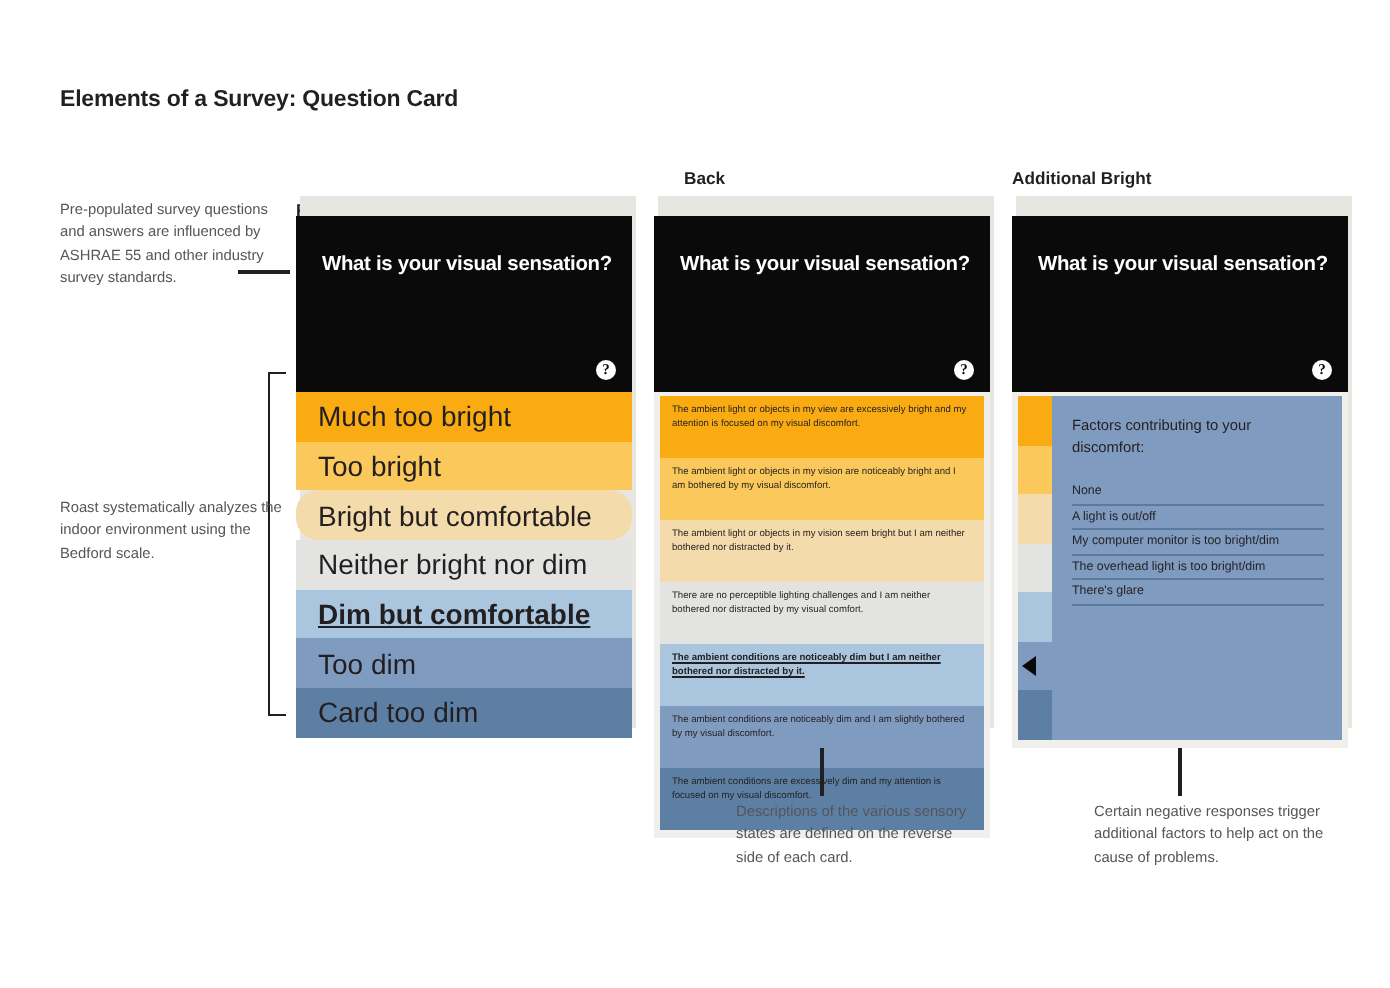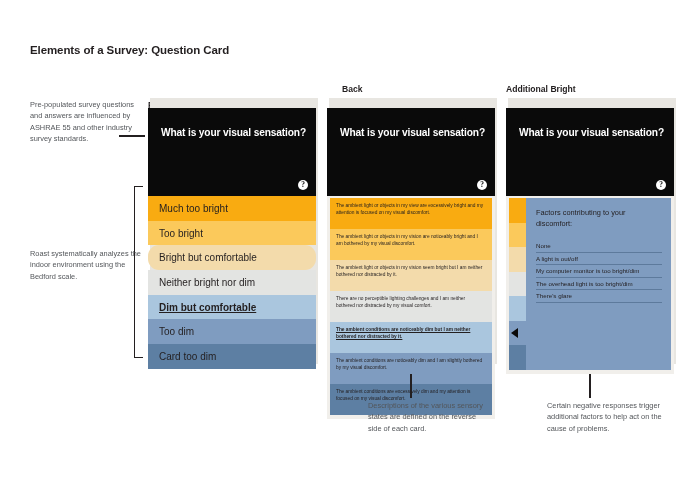--- a/index.html
+++ b/index.html
@@ -95,21 +95,21 @@
     cursor: pointer;
   }
 
   
   .scale { position: relative; }
   .scale-row {
     height: 24.7px;
     display: flex;
     align-items: center;
     padding-left: 11px;
-    font-size: 10px;
+    font-size: 14px;
     color: #231f20;
     cursor: pointer;
     white-space: nowrap;
   }
   .scale-row.selected {
     font-weight: bold;
     text-decoration: underline;
   }
 
   

